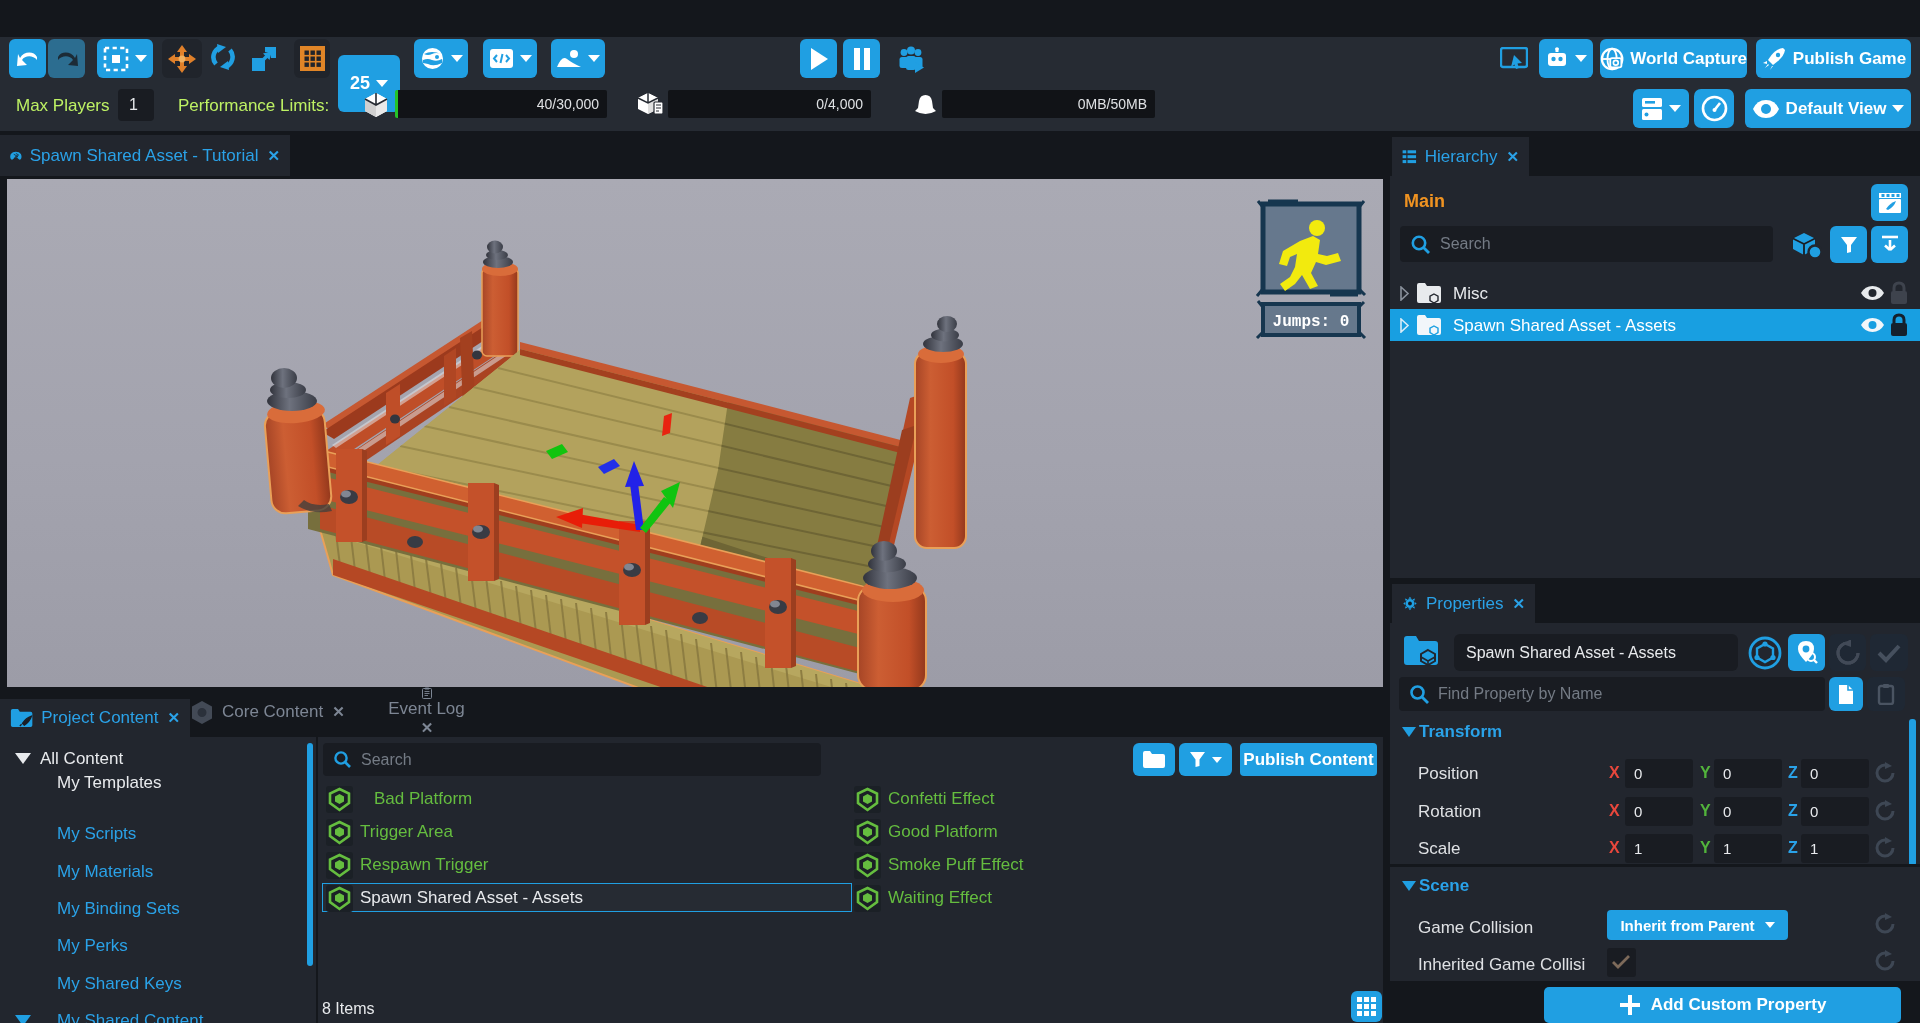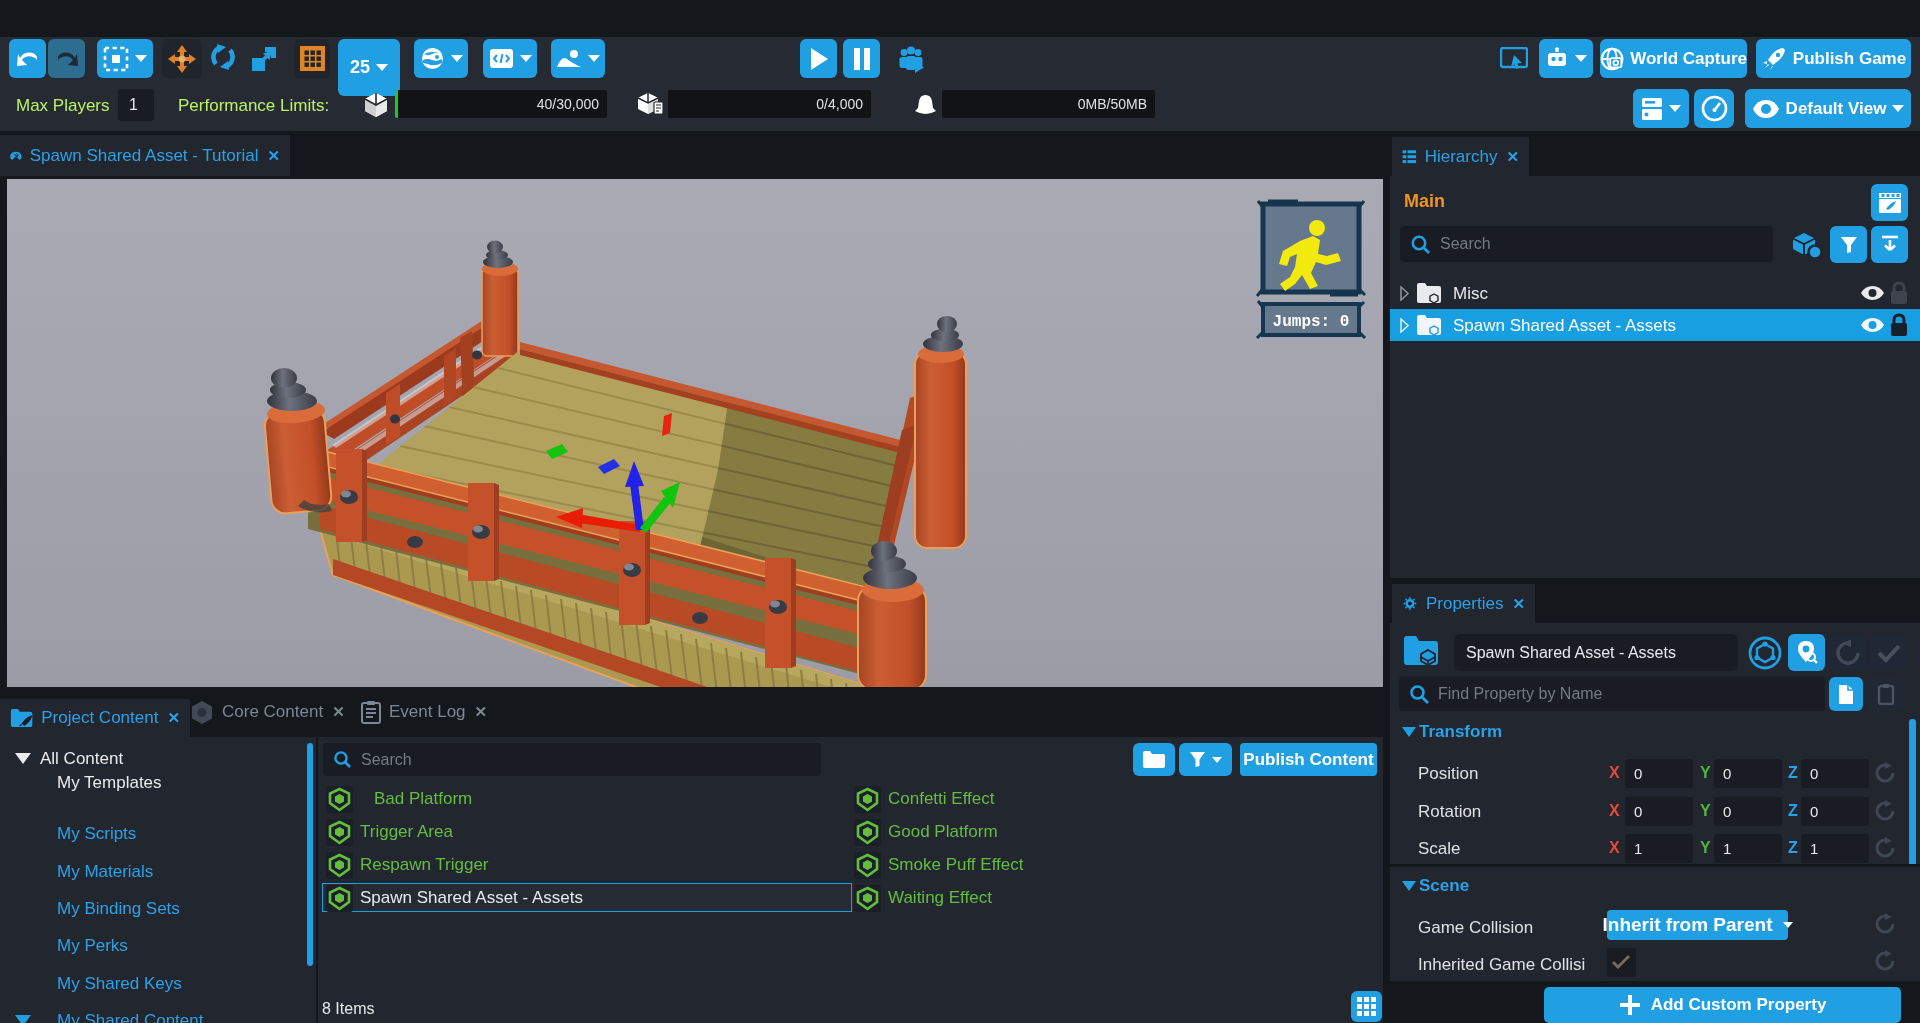--- a/index.html
+++ b/index.html
@@ -98,21 +98,21 @@
             <rect x="17.5" y="5.5" width="4.4" height="4.4"></rect>
             <rect x="5.5" y="11.5" width="4.4" height="4.4"></rect>
             <rect x="11.5" y="11.5" width="4.4" height="4.4"></rect>
             <rect x="17.5" y="11.5" width="4.4" height="4.4"></rect>
             <rect x="5.5" y="17.5" width="4.4" height="4.4"></rect>
             <rect x="11.5" y="17.5" width="4.4" height="4.4"></rect>
             <rect x="17.5" y="17.5" width="4.4" height="4.4"></rect>
           </g>
         </svg>
   </div>
-  <div class="btn" style="left:338px;top:2px;width:62px;height:57px;">
+  <div class="btn" style="left:338px;top:18px;width:62px;height:57px;">
     <span class="btnlabel" style="font-size:18px;">25</span>
     <span class="caret"></span>
   </div>
   <div class="btn" style="left:414px;top:2px;width:54px;height:39px;">
     <svg width="25" height="25" viewBox="0 0 25 25">
           <circle cx="12.5" cy="12.5" r="10.5" fill="#fff"></circle>
           <g fill="#209fe2">
             <path d="M4 8 Q12 4 21 8 Q16 6 12 8 Q8 10 4 8Z"></path>
             <path d="M3 14 Q8 12 12 14 Q17 16 22 13 L22 17 Q14 21 8 18 L3 17Z"></path>
             <circle cx="17" cy="11" r="2"></circle>
@@ -483,21 +483,21 @@
     <span class="closex">✕</span>
   </div>
   <div class="abs" style="left:184px;top:0;width:173px;height:50px;display:flex;align-items:center;padding:0 6px;">
     <svg width="24" height="25" viewBox="0 0 24 25">
           <path d="M12 1 L22 6.5 V18.5 L12 24 L2 18.5 V6.5 Z" fill="#434a56"></path>
           <circle cx="12" cy="12.5" r="5.5" fill="#2b313b" stroke="#434a56" stroke-width="2"></circle>
         </svg>
     <span class="tabtxt">Core Content</span>
     <span class="closex gray">✕</span>
   </div>
-  <div class="abs" style="left:357px;top:0;width:140px;height:50px;display:flex;align-items:center;padding:0 4px;">
+  <div class="abs" style="left:357px;top:0;width:140px;height:50px;display:flex;align-items:center;padding:0 4px;flex-direction:column;">
     <svg width="20" height="24" viewBox="0 0 20 24">
           <rect x="1" y="3" width="18" height="20" rx="2" fill="none" stroke="#7d8694" stroke-width="2"></rect>
           <rect x="6" y="1" width="8" height="4" rx="1" fill="#7d8694"></rect>
           <path d="M5 9 H15 M5 13 H15 M5 17 H12" stroke="#7d8694" stroke-width="1.8"></path>
         </svg>
     <span class="tabtxt">Event Log</span>
     <span class="closex gray">✕</span>
   </div>
 </div>
 
@@ -831,21 +831,21 @@
 
   <div class="abs" style="left:519px;top:96px;width:7px;height:147px;background:#209fe2;border-radius:3px;"></div>
   <div class="abs" style="left:0;top:241px;width:530px;height:3px;background:#14171c;"></div>
 
   <svg class="abs" style="left:12px;top:258px;" width="14" height="10">
         <path d="M0 0 H14 L7 10 Z" fill="#209fe2"></path>
       </svg>
   <div class="secthdr" style="left:29px;top:253px;">Scene</div>
   <div class="proplbl" style="left:28px;top:295px;">Game Collision</div>
   <div class="btn" style="left:217px;top:287px;width:181px;height:30px;border-radius:4px;gap:10px;">
-    <span class="btnlabel" style="font-size:19px;">Inherit from Parent</span>
+    <span class="btnlabel" style="font-size:15px;">Inherit from Parent</span>
     <span class="caret" style="border-left-width:5px;border-right-width:5px;border-top-width:6px;"></span>
   </div>
   <div class="proplbl" style="left:28px;top:332px;">Inherited Game Collisi</div>
   <div class="abs" style="left:217px;top:325px;width:29px;height:29px;background:#191c22;border-radius:3px;">
     <svg width="18" height="14" viewBox="0 0 18 14" style="margin:7px 0 0 5px;">
           <path d="M1 7 L6 12 L17 1" fill="none" stroke="#7d6a5a" stroke-width="2.8"></path>
         </svg>
   </div>
   <svg class="resetic" style="left:484px;top:290px;" viewBox="0 0 22 22">
         <path d="M11 3 A8 8 0 1 0 19 11" fill="none" stroke="#3e4754" stroke-width="3"></path>

